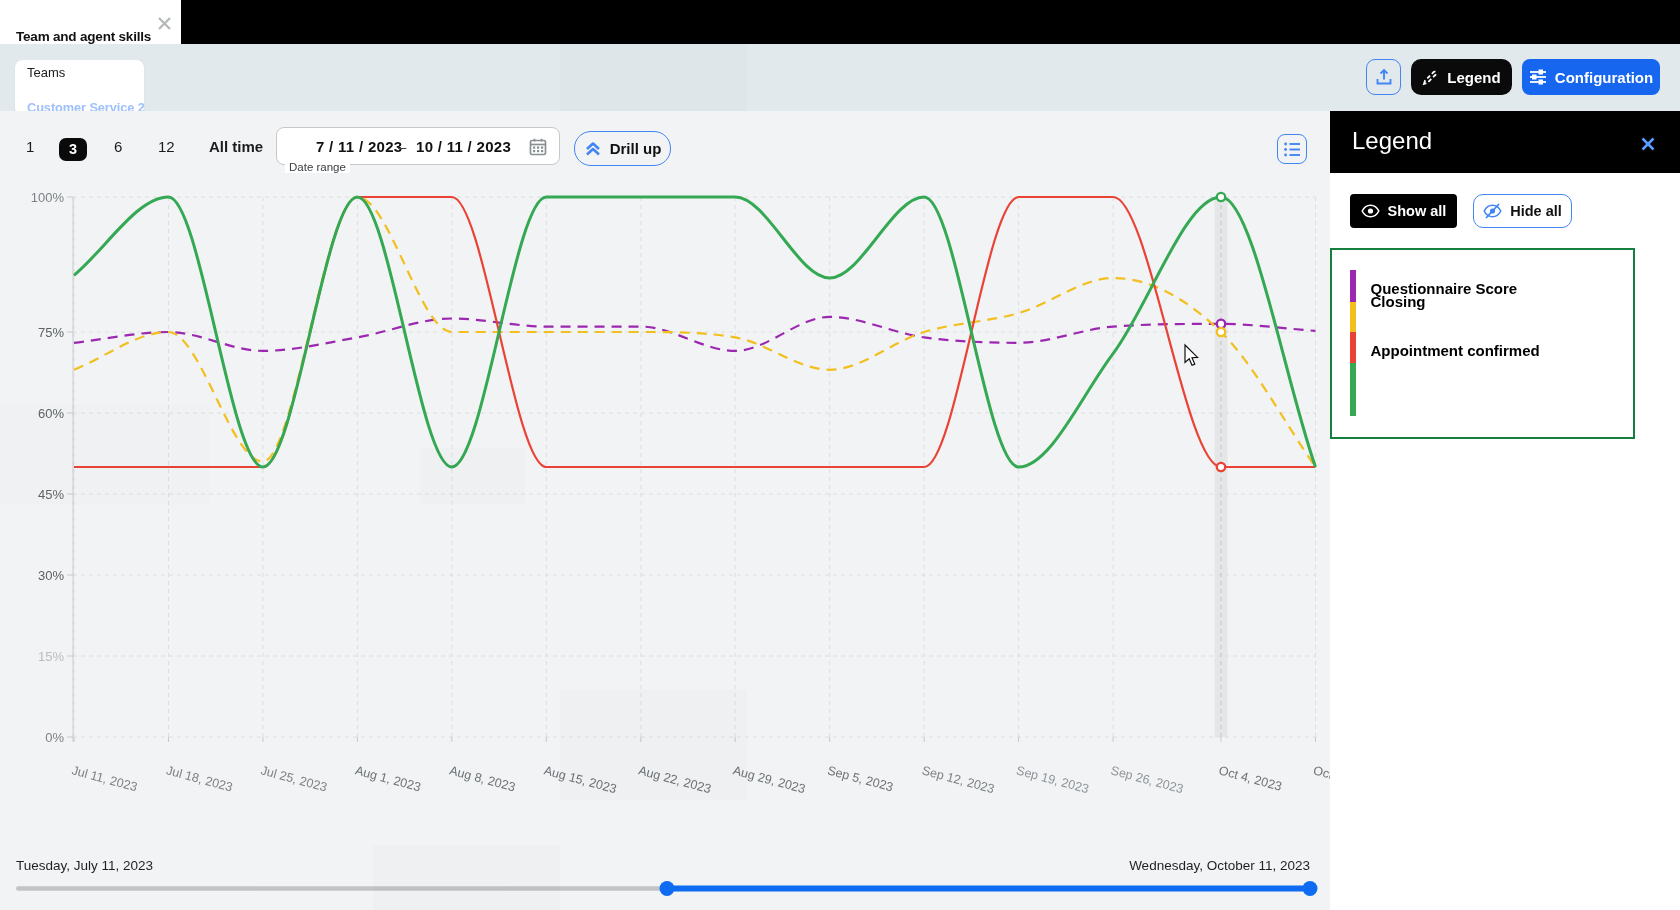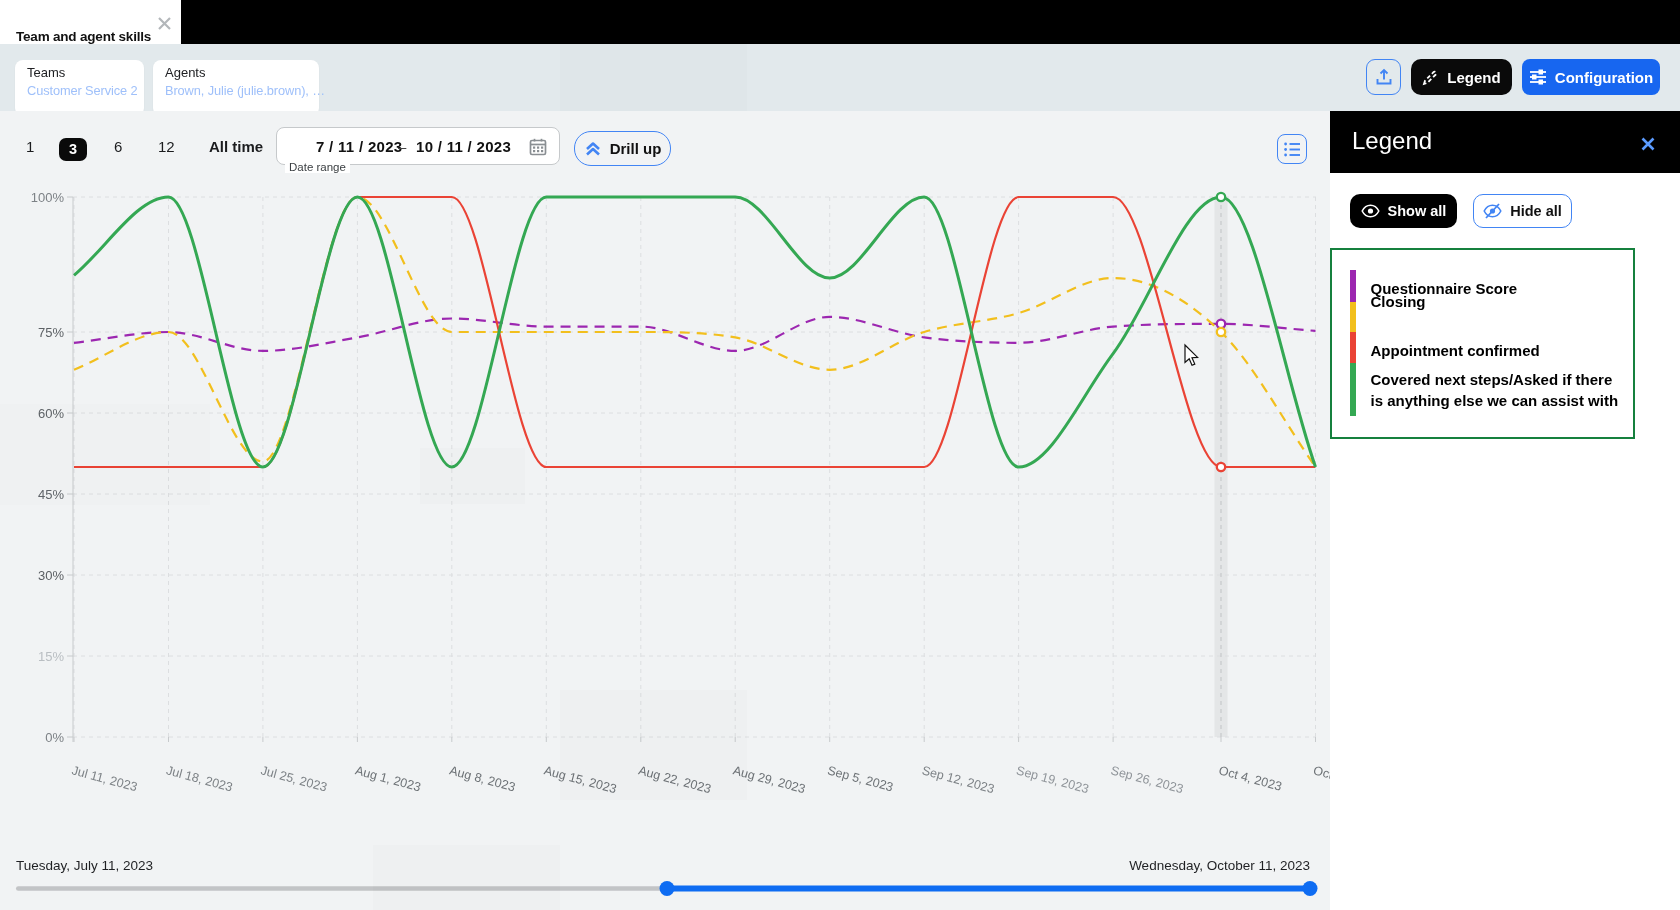--- a/index.html
+++ b/index.html
@@ -3,21 +3,21 @@
 <style>
 * { margin:0; padding:0; box-sizing:border-box; }
 html,body { width:1680px; height:910px; overflow:hidden; font-family:"Liberation Sans", sans-serif; background:#fff; }
 .abs { position:absolute; }
 .topbar { position:absolute; left:0; top:0; width:1680px; height:44px; background:#000; }
 .tab { position:absolute; left:0; top:0; width:181px; height:44px; background:#fff; }
 .tab .t { position:absolute; left:16px; top:15px; font-size:13.5px; font-weight:bold; color:#111; letter-spacing:-0.2px;margin-top:14px; }
 .toolbar { position:absolute; left:0; top:44px; width:1680px; height:67px; background:#e2e9ec; }
 .card { position:absolute; top:16px; background:#fff; border-radius:8px; padding:5px 12px 0 12px; height:56px; box-shadow:0 1px 2px rgba(0,0,0,0.05); }
 .card .lab { font-size:13px; color:#202124; font-weight:500; white-space:nowrap; }
-.card .val { font-size:12.8px; color:#9fc0fa; font-weight:normal; margin-top:3px; white-space:nowrap; letter-spacing:-0.1px; }
+.card .val { font-size:12.8px; color:#9fc0fa; font-weight:bold; margin-top:20px; white-space:nowrap; letter-spacing:-0.1px; }
 .btn { position:absolute; display:flex; align-items:center; justify-content:center; gap:8px; font-weight:bold; }
 .left { position:absolute; left:0; top:111px; width:1330px; height:799px; background:#f1f3f4; }
 .num { position:absolute; top:27px; font-size:15px; color:#1b1c1e; font-weight:500; }
 .pill3 { position:absolute; left:59px; top:27px; width:28px; height:23px; background:#0a0a0a; color:#fff; border-radius:7px; font-size:14.5px; font-weight:bold; text-align:center; line-height:23px; }
 .fieldset { position:absolute; left:276px; top:16px; width:284px; height:38px; background:#fff; border:1px solid #c6c9cb; border-radius:8px; }
 .fieldset .leg { position:absolute; left:8px; top:-7px; background:#fff; padding:0 4px; font-size:11.5px; color:#3c4043;margin-top:40px; }
 .fieldset .dt { position:absolute; top:10px; font-size:15px; font-weight:600; color:#111; letter-spacing:0.3px; }
 .panel { position:absolute; left:1330px; top:111px; width:350px; height:799px; background:#fff; }
 .phead { position:absolute; left:0; top:0; width:350px; height:62px; background:#000; }
 .phead .t { position:absolute; left:22px; top:16px; font-size:24px; font-weight:400; color:#fff; }
@@ -34,24 +34,20 @@
     <div class="t">Team and agent skills</div>
     <svg class="abs" style="left:157px;top:16px" width="15" height="15" viewBox="0 0 15 15">
         <path d="M2,2 L13,13 M13,2 L2,13" stroke="#b3b7ba" stroke-width="2.2"></path>
       </svg>
   </div>
 </div>
 <div class="toolbar">
   <div class="card" style="left:15px;width:129px;">
       <div class="lab">Teams</div>
       <div class="val">Customer Service 2</div>
-    </div>
-  <div class="card" style="left:153px;width:166px;">
-      <div class="lab">Agents</div>
-      <div class="val">Brown, Julie (julie.brown), …</div>
     </div>
   <div class="btn" style="left:1366px;top:15px;width:35px;height:36px;border:1.5px solid #4285f4;border-radius:9px;background:#fff0;">
     <svg width="18" height="18" viewBox="0 0 18 18">
         <path d="M9,11.5 L9,2.5 M5.5,5.5 L9,2 L12.5,5.5" stroke="#4285f4" stroke-width="1.9" fill="none"></path>
         <path d="M2.5,11 L2.5,15.5 L15.5,15.5 L15.5,11" stroke="#4285f4" stroke-width="1.9" fill="none"></path>
       </svg>
   </div>
   <div class="btn" style="left:1411px;top:15px;width:101px;height:36px;background:#0a0a0a;border-radius:10px;color:#fff;font-size:15px;">
     <svg width="17" height="17" viewBox="0 0 17 17">
         <path d="M2,15 L3,11.8 L11.5,3.2 A1.6,1.6 0 0 1 13.8,5.5 L5.2,14 Z" fill="none" stroke="#fff" stroke-width="1.8" stroke-dasharray="4 2.6"></path>
@@ -210,21 +206,21 @@
     <circle cx="1310" cy="8.5" r="7.5" fill="#0e6cf2"></circle>
   </svg>
 </div>
 <div class="panel">
   <div class="phead">
     <div class="t">Legend</div>
     <svg class="abs" style="left:311px;top:26px" width="14" height="14" viewBox="0 0 14 14">
         <path d="M1.5,1.5 L12.5,12.5 M12.5,1.5 L1.5,12.5" stroke="#5b9bff" stroke-width="2.6"></path>
       </svg>
   </div>
-  <div class="btn" style="left:20px;top:83px;width:107px;height:34px;background:#000;border-radius:10px;color:#fff;font-size:14.5px;text-align:right;">
+  <div class="btn" style="left:20px;top:83px;width:107px;height:34px;background:#000;border-radius:4px;color:#fff;font-size:14.5px;text-align:right;">
     <svg width="19" height="14" viewBox="0 0 19 14">
         <path d="M9.5,1.2 C5.3,1.2 2.3,4.8 1.2,7 C2.3,9.2 5.3,12.8 9.5,12.8 C13.7,12.8 16.7,9.2 17.8,7 C16.7,4.8 13.7,1.2 9.5,1.2 Z" fill="none" stroke="#fff" stroke-width="1.6"></path>
         <circle cx="9.5" cy="7" r="2.6" fill="#fff"></circle>
       </svg>
     <span>Show all</span>
   </div>
   <div class="btn" style="left:143px;top:83px;width:99px;height:34px;background:#fff;border:1px solid #4285f4;border-radius:10px;color:#111;font-size:14.5px;">
     <svg width="19" height="16" viewBox="0 0 19 16">
         <path d="M9.5,2.2 C5.3,2.2 2.3,5.8 1.2,8 C2.3,10.2 5.3,13.8 9.5,13.8 C13.7,13.8 16.7,10.2 17.8,8 C16.7,5.8 13.7,2.2 9.5,2.2 Z" fill="none" stroke="#4285f4" stroke-width="1.6"></path>
         <circle cx="9.5" cy="8" r="2.6" fill="#4285f4"></circle>
@@ -233,20 +229,19 @@
     <span>Hide all</span>
   </div>
   <div class="gbox">
     <div class="gb-bar" style="top:20.4px;height:31.6px;background:#9c27b0;"></div>
     <div class="gb-bar" style="top:52px;height:30.3px;background:#f2bf1d;"></div>
     <div class="gb-bar" style="top:82.3px;height:30.4px;background:#ea4335;"></div>
     <div class="gb-bar" style="top:112.7px;height:53.5px;background:#34a853;"></div>
     <div class="gb-t" style="top:27.5px;">Questionnaire Score</div>
     <div class="gb-t" style="top:41px;">Closing</div>
     <div class="gb-t" style="top:89.5px;">Appointment confirmed</div>
-    <div class="gb-t" style="top:118.5px;width:250px;">Covered next steps/Asked if there is anything else we can assist with</div>
   </div>
 </div>
 <div style="position:absolute;left:560px;top:44px;width:187px;height:67px;background:rgba(0,0,0,0.012);"></div>
 <div style="position:absolute;left:0px;top:404px;width:210px;height:101px;background:rgba(0,0,0,0.008);"></div>
 <div style="position:absolute;left:560px;top:690px;width:187px;height:110px;background:rgba(0,0,0,0.012);"></div>
 <div style="position:absolute;left:373px;top:845px;width:187px;height:65px;background:rgba(0,0,0,0.010);"></div>
 <div style="position:absolute;left:420px;top:448px;width:105px;height:56px;background:rgba(0,0,0,0.012);"></div>
 
 </body></html>

